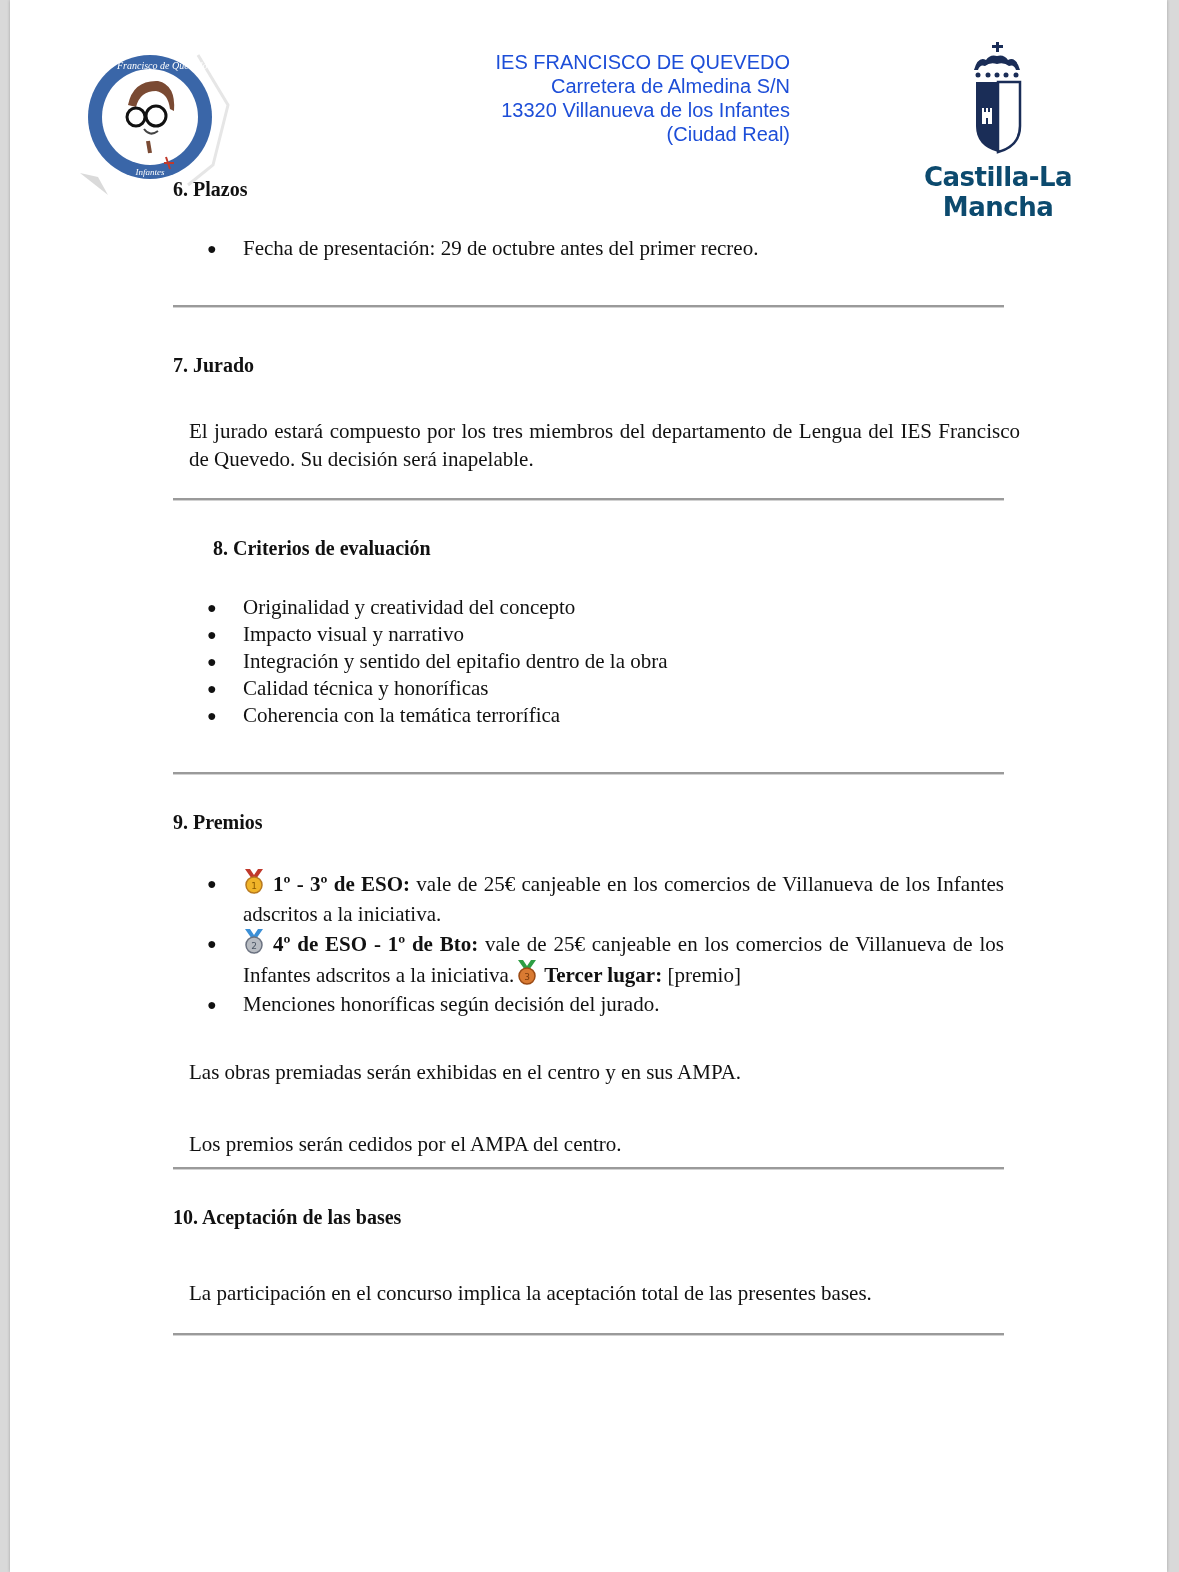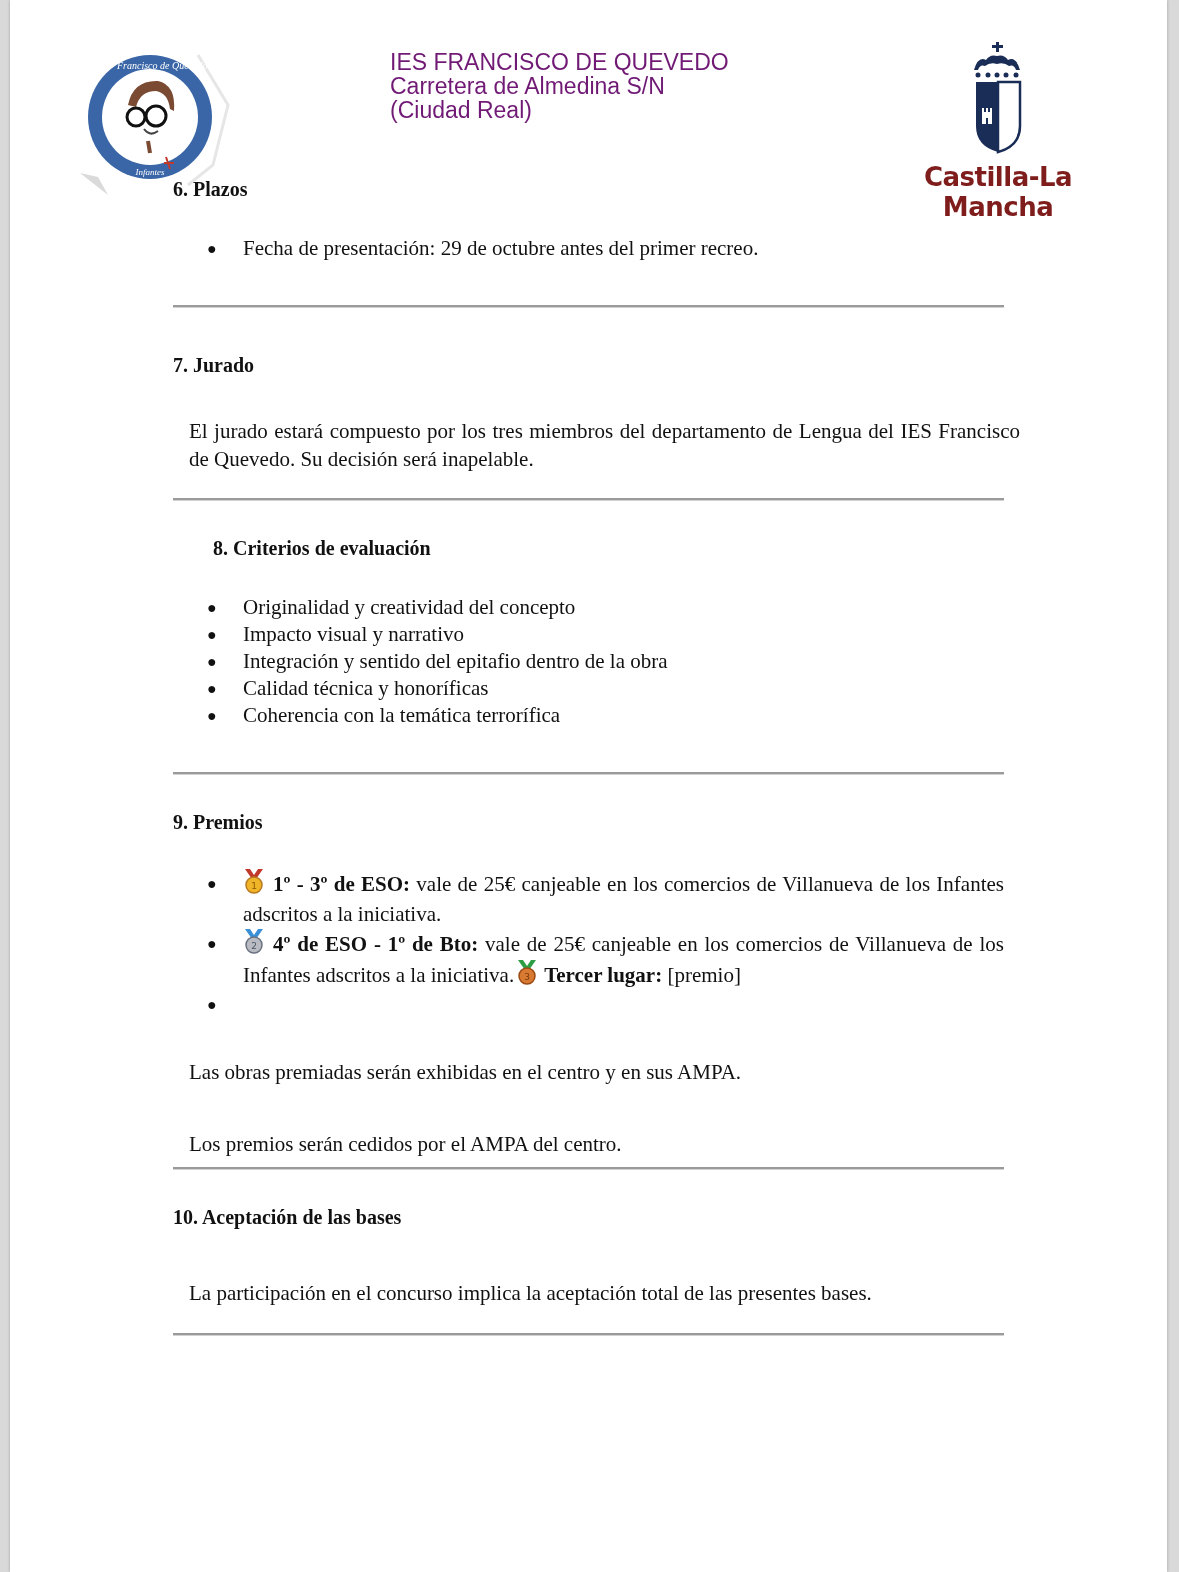--- a/index.html
+++ b/index.html
@@ -12,25 +12,25 @@
   .page {
     position: absolute; left: 10px; top: 0; width: 1157px; height: 1572px;
     background: #ffffff;
     box-shadow: 0 0 3px rgba(0,0,0,0.25);
   }
   .logo-left { position: absolute; left: 68px; top: 45px; width: 160px; height: 150px; }
   .logo-right { position: absolute; left: 868px; top: 42px; width: 240px; height: 160px; }
   .clm-text {
     position: absolute; left: 0; top: 120px; width: 240px; text-align: center;
     font-family: "DejaVu Sans", "Liberation Sans", sans-serif; font-weight: bold;
-    font-size: 26px; color: #7f1d1d; letter-spacing: -0.5px;
+    font-size: 26px; color: #0c4a6e; letter-spacing: -0.5px;
   }
   .header-center {
-    position: absolute; left: 380px; top: 50px; width: 400px; text-align: left;
-    font-family: "Liberation Sans", sans-serif; font-size: 23px; line-height: 24px; color: #701a75;
+    position: absolute; left: 380px; top: 50px; width: 400px; text-align: right;
+    font-family: "Liberation Sans", sans-serif; font-size: 20px; line-height: 24px; color: #1d4ed8;
   }
   .content { position: absolute; left: 163px; top: 0; width: 831px; }
   .h {
     position: absolute; left: 0; font-weight: bold; font-size: 20px; margin: 0;
   }
   .p {
     position: absolute; left: 0; width: 831px; font-size: 21px; line-height: 28px;
     text-align: justify; margin: 16px;
   }
   .rule {
@@ -67,20 +67,21 @@
       <path d="M70 96 L72 108" stroke="#7a4a33" stroke-width="4"></path>
       <path d="M88 112 L92 124 M86 118 L96 118" stroke="#c0392b" stroke-width="2"></path>
       <text x="72" y="24" font-size="10" fill="#fff" text-anchor="middle" font-family="Liberation Serif, serif" font-style="italic">I.E.S. "Francisco de Quevedo"</text>
       <text x="72" y="130" font-size="9" fill="#fff" text-anchor="middle" font-family="Liberation Serif, serif" font-style="italic">Infantes</text>
     </svg>
   </div>
 
   <div class="header-center">
     <div>IES FRANCISCO DE QUEVEDO</div>
     <div>Carretera de Almedina S/N</div>
+    <div>13320 Villanueva de los Infantes</div>
     <div>(Ciudad Real)</div>
   </div>
 
   <div class="logo-right">
     <svg width="240" height="118" viewBox="0 0 240 118">
       <g fill="#1a2d57">
         <rect x="118" y="0" width="3" height="10"></rect>
           <rect x="114" y="3" width="11" height="3"></rect>
         <path d="M96 28 Q100 14 108 18 Q112 12 119 14 Q126 12 130 18 Q138 14 142 28 L138 28 Q136 22 131 24 Q126 20 119 22 Q112 20 107 24 Q102 22 100 28 Z"></path>
         <circle cx="100" cy="33" r="2.5"></circle>
@@ -131,21 +132,21 @@
           </svg><b>1º - 3º de ESO:</b><span> vale de 25€ canjeable en los comercios de Villanueva de los Infantes adscritos a la iniciativa.</span></li>
       <li><span class="bullet">●</span><svg class="medal" viewBox="0 0 22 25">
             <path d="M2 0 L9 10 L13 10 L20 0 L15 0 L11 6 L7 0 Z" fill="#3b8fd6"></path>
             <circle cx="11" cy="16" r="8" fill="#b8bcc2" stroke="#6b7280" stroke-width="1.5"></circle>
             <text x="11" y="20" font-size="9" text-anchor="middle" fill="#4b5563" font-family="DejaVu Sans, sans-serif">2</text>
           </svg><b>4º de ESO - 1º de Bto:</b><span> vale de 25€ canjeable en los comercios de Villanueva de los Infantes adscritos a la iniciativa.</span><svg class="medal inline" viewBox="0 0 22 25">
             <path d="M2 0 L9 10 L13 10 L20 0 L15 0 L11 6 L7 0 Z" fill="#2e9e44"></path>
             <circle cx="11" cy="16" r="8" fill="#d97a32" stroke="#9a4a14" stroke-width="1.5"></circle>
             <text x="11" y="20" font-size="9" text-anchor="middle" fill="#7a3a0c" font-family="DejaVu Sans, sans-serif">3</text>
           </svg><b>Tercer lugar:</b><span> [premio]</span></li>
-      <li><span class="bullet">●</span></li>
+      <li><span class="bullet">●</span><span>Menciones honoríficas según decisión del jurado.</span></li>
     </ul>
     <p class="p" style="top:1042px;">Las obras premiadas serán exhibidas en el centro y en sus AMPA.</p>
     <p class="p" style="top:1114px;">Los premios serán cedidos por el AMPA del centro.</p>
     <div class="rule" style="top:1167px;"></div>
 
     <h2 class="h" style="top:1206px;">10. Aceptación de las bases</h2>
     <p class="p" style="top:1263px;">La participación en el concurso implica la aceptación total de las presentes bases.</p>
     <div class="rule" style="top:1333px;"></div>
   </div>
 </div>

